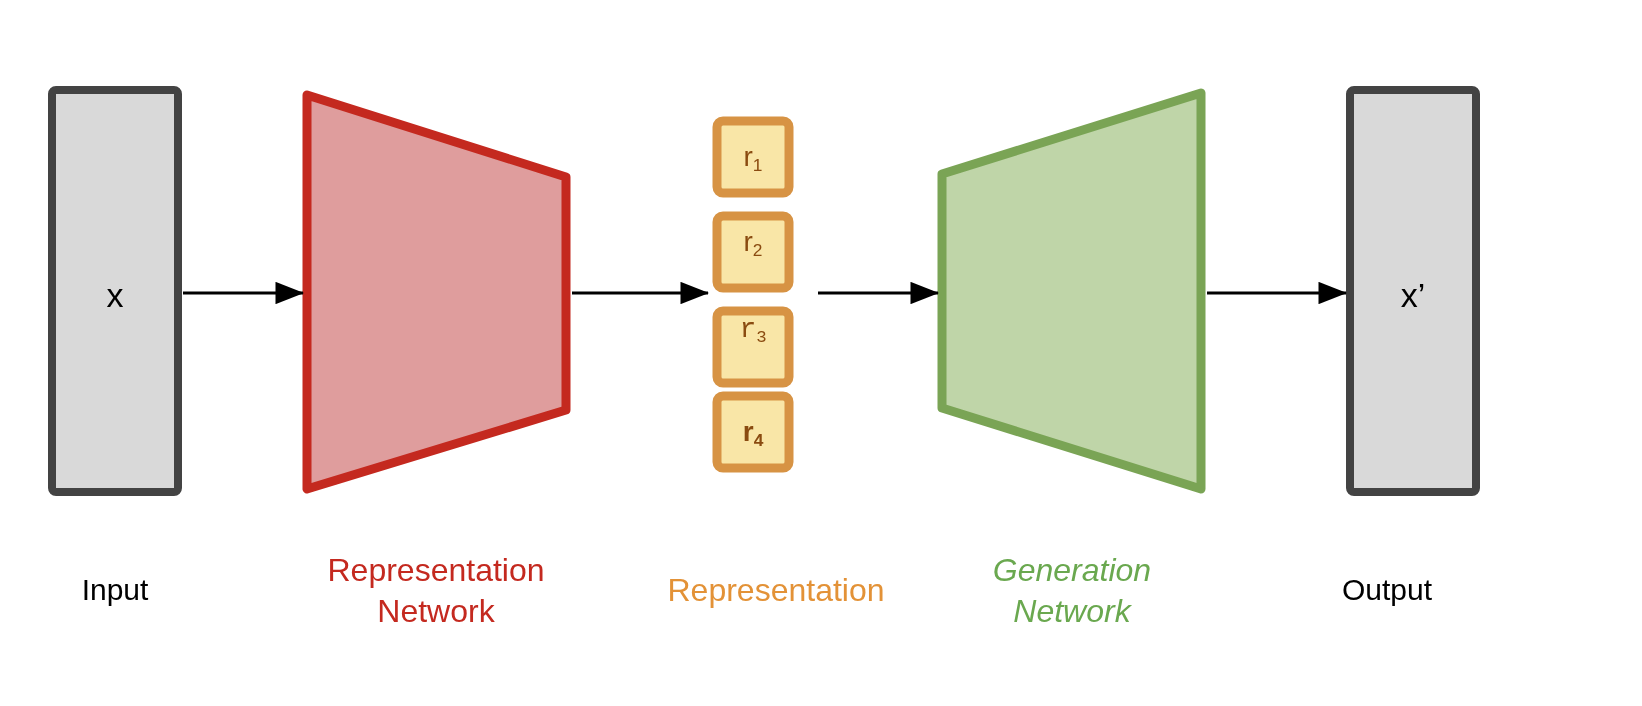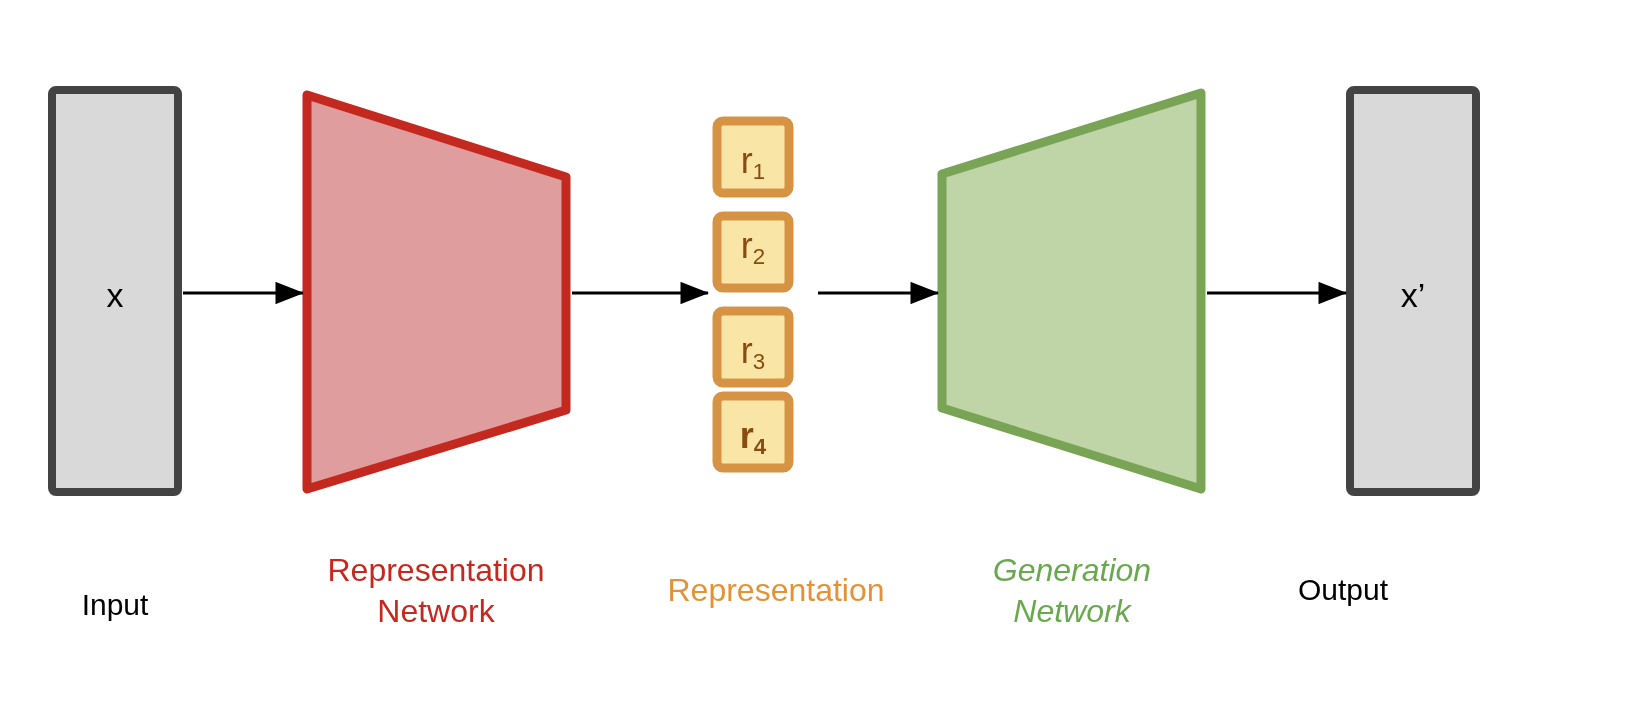--- a/index.html
+++ b/index.html
@@ -45,21 +45,21 @@
     position: absolute;
     font-size: 34px;
     color: #000000;
     text-align: center;
     user-select: none;
   }
   .r-glyph {
     position: absolute;
     text-align: center;
     color: #8a4b10;
-    font-size: 36px;
+    font-size: 28px;
     user-select: none;
     line-height: 1;
   }
   .r-glyph sub {
     font-size: 0.62em;
     vertical-align: -0.28em;
     letter-spacing: 0;
   }
 </style>
 </head>
@@ -96,32 +96,32 @@
   <div class="box-glyph" style="left:52px; top:276px; width:126px;">x</div>
 
   <div class="box-glyph" style="left:1350px; top:276px; width:126px;">x’</div>
 
   <div class="r-glyph" style="left:717px; top:143px; width:72px;">
     <span>r</span><sub>1</sub>
   </div>
   <div class="r-glyph" style="left:717px; top:228px; width:72px;">
     <span>r</span><sub>2</sub>
   </div>
-  <div class="r-glyph" style="left:717px; top:333px; width:72px;">
+  <div class="r-glyph" style="left:717px; top:316px; width:72px;font-family:Liberation Mono, monospace;">
     <span>r</span><sub>3</sub>
   </div>
   <div class="r-glyph" style="left:717px; top:418px; width:72px;font-weight:bold;">
     <span>r</span><sub>4</sub>
   </div>
 
-  <div class="node-label io-caption" style="left:25px; top:571px; width:180px; color:#000000;margin-top:15px;">Input</div>
+  <div class="node-label io-caption" style="left:25px; top:571px; width:180px; color:#000000;">Input</div>
 
   <div class="node-label net-caption" style="left:301px; top:550px; width:270px; color:#c4291f;">Representation
 Network</div>
 
   <div class="node-label rep-caption" style="left:643px; top:570px; width:266px; color:#e39237;">Representation</div>
 
   <div class="node-label net-caption" style="left:937px; top:550px; width:270px; color:#6aa84f;font-style:italic;">Generation
 Network</div>
 
-  <div class="node-label io-caption" style="left:1253px; top:571px; width:180px; color:#000000;">Output</div>
+  <div class="node-label io-caption" style="left:1297px; top:571px; width:180px; color:#000000;">Output</div>
 
 </div>
 
 </body></html>

